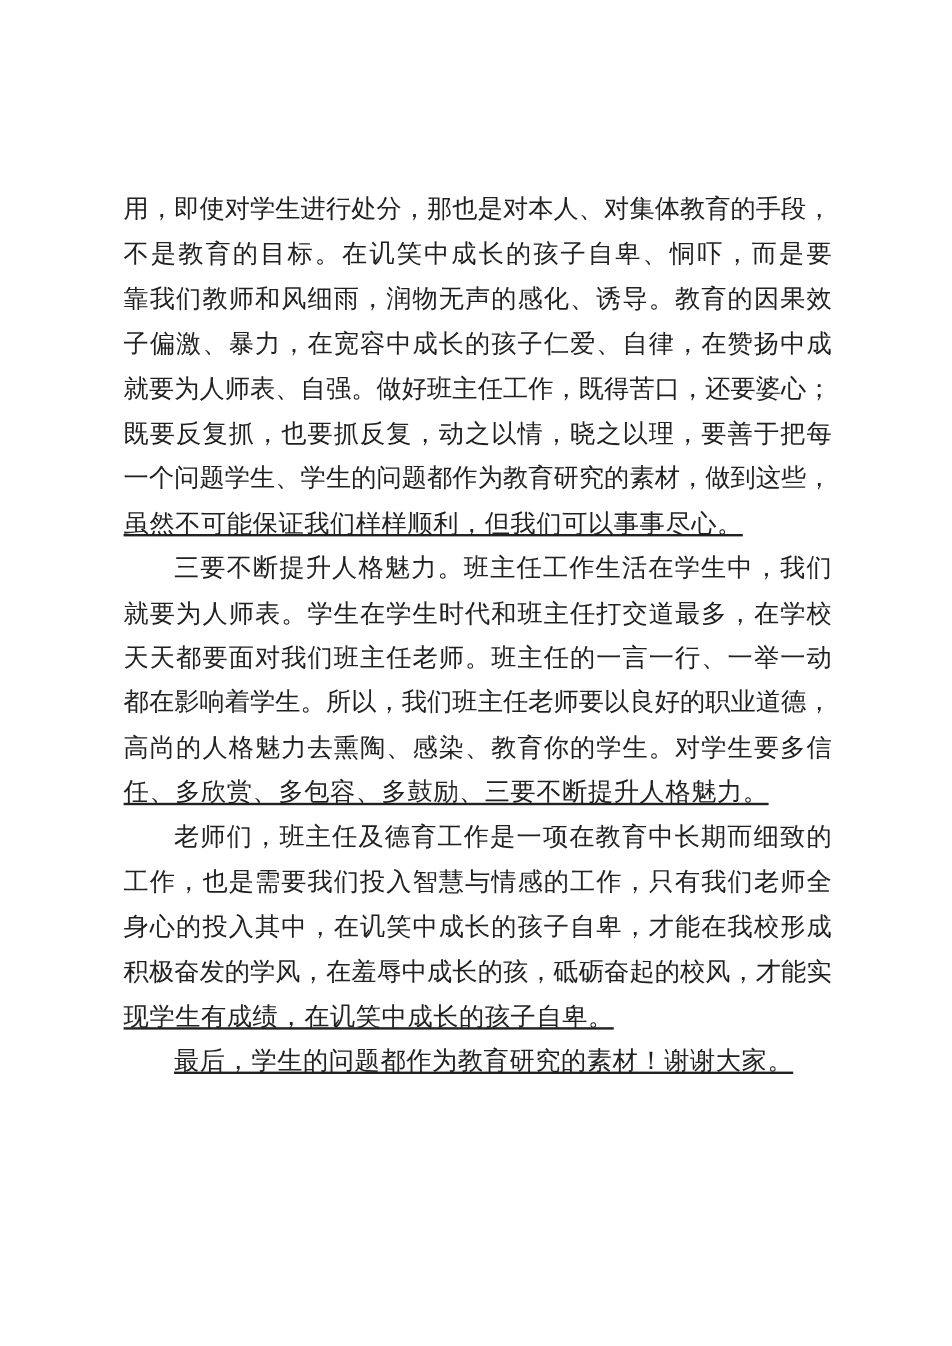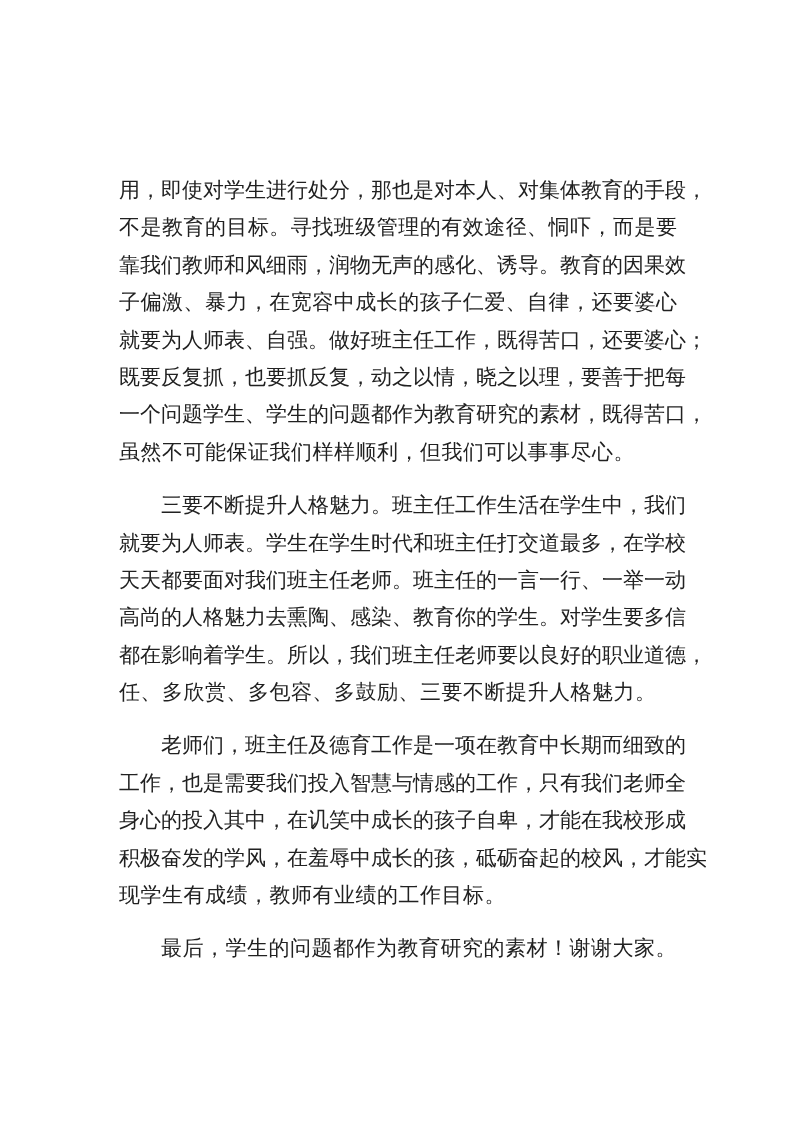--- a/index.html
+++ b/index.html
@@ -20,66 +20,67 @@
     left: 103px;
     top: 156px;
     width: 590px;
     font-family: "Liberation Serif", "DejaVu Serif", serif;
     font-size: 21px;
     line-height: 37.4px;
     color: #212121;
     font-weight: 400;
   }
   .para {
-    margin: 16px;
+    margin: 0;
     padding: 0;
   }
   .tline {
     white-space: nowrap;
     text-align: justify;
     text-align-last: justify;
     height: 37.4px;
     overflow: visible;
   }
   .tline.last-line {
     text-align: left;
     text-align-last: left;
     letter-spacing: 0.5px;
+    text-decoration: underline;
   }
   .tline.indented {
     text-indent: 2em;
   }
 </style>
 </head>
 <body>
 
 <div class="page">
   <div class="content" id="doc-content">
       <div class="para">
         <div class="tline">用，即使对学生进行处分，那也是对本人、对集体教育的手段，</div>
-        <div class="tline">不是教育的目标。寻找班级管理的有效途径、恫吓，而是要</div>
+        <div class="tline">不是教育的目标。在讥笑中成长的孩子自卑、恫吓，而是要</div>
         <div class="tline">靠我们教师和风细雨，润物无声的感化、诱导。教育的因果效</div>
-        <div class="tline">子偏激、暴力，在宽容中成长的孩子仁爱、自律，还要婆心</div>
+        <div class="tline">子偏激、暴力，在宽容中成长的孩子仁爱、自律，在赞扬中成</div>
         <div class="tline">就要为人师表、自强。做好班主任工作，既得苦口，还要婆心；</div>
         <div class="tline">既要反复抓，也要抓反复，动之以情，晓之以理，要善于把每</div>
-        <div class="tline">一个问题学生、学生的问题都作为教育研究的素材，既得苦口，</div>
+        <div class="tline">一个问题学生、学生的问题都作为教育研究的素材，做到这些，</div>
         <div class="tline last-line">虽然不可能保证我们样样顺利，但我们可以事事尽心。</div>
       </div>
       <div class="para">
         <div class="tline indented">三要不断提升人格魅力。班主任工作生活在学生中，我们</div>
         <div class="tline">就要为人师表。学生在学生时代和班主任打交道最多，在学校</div>
         <div class="tline">天天都要面对我们班主任老师。班主任的一言一行、一举一动</div>
+        <div class="tline">都在影响着学生。所以，我们班主任老师要以良好的职业道德，</div>
         <div class="tline">高尚的人格魅力去熏陶、感染、教育你的学生。对学生要多信</div>
-        <div class="tline">都在影响着学生。所以，我们班主任老师要以良好的职业道德，</div>
         <div class="tline last-line">任、多欣赏、多包容、多鼓励、三要不断提升人格魅力。</div>
       </div>
       <div class="para">
         <div class="tline indented">老师们，班主任及德育工作是一项在教育中长期而细致的</div>
         <div class="tline">工作，也是需要我们投入智慧与情感的工作，只有我们老师全</div>
         <div class="tline">身心的投入其中，在讥笑中成长的孩子自卑，才能在我校形成</div>
         <div class="tline">积极奋发的学风，在羞辱中成长的孩，砥砺奋起的校风，才能实</div>
-        <div class="tline last-line">现学生有成绩，教师有业绩的工作目标。</div>
+        <div class="tline last-line">现学生有成绩，在讥笑中成长的孩子自卑。</div>
       </div>
       <div class="para">
         <div class="tline last-line indented">最后，学生的问题都作为教育研究的素材！谢谢大家。</div>
       </div>
     </div>
 </div>
 
 </body></html>

